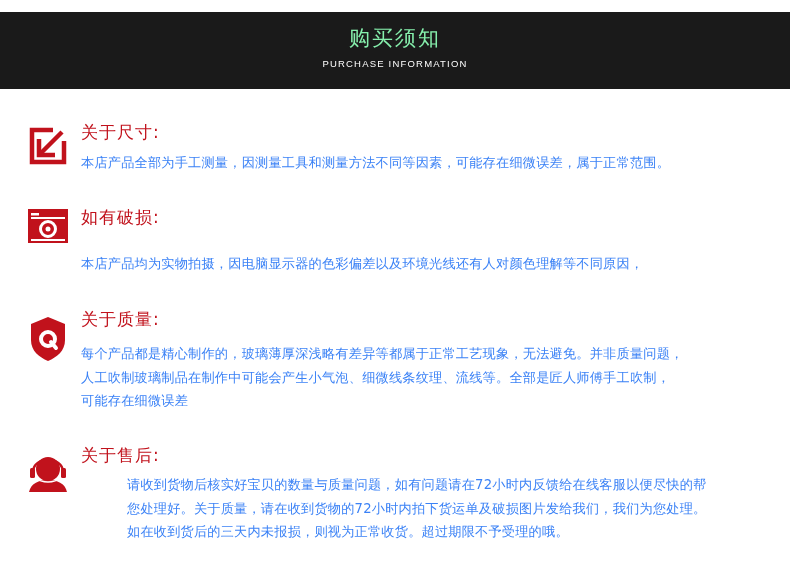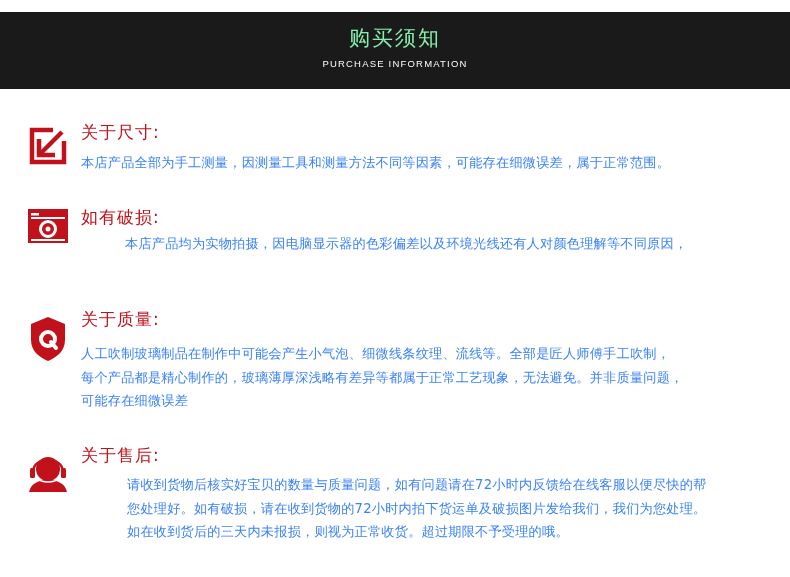--- a/index.html
+++ b/index.html
@@ -48,51 +48,51 @@
     <svg viewBox="0 0 42 36">
       <rect x="1" y="1" width="40" height="34" fill="#c1121c"></rect>
       <rect x="4" y="5" width="8" height="2.5" fill="#ffffff"></rect>
       <rect x="4" y="9" width="34" height="2" fill="#ffffff"></rect>
       <circle cx="21" cy="21" r="7.5" fill="none" stroke="#ffffff" stroke-width="3"></circle>
       <circle cx="21" cy="21" r="2.5" fill="#ffffff"></circle>
       <rect x="4" y="31" width="34" height="2" fill="#ffffff"></rect>
     </svg>
   </div>
   <div class="sec-title" style="top:206px;">如有破损:</div>
-  <div class="sec-body" style="top:232px;margin-left:44px;">
+  <div class="sec-body" style="top:252px;">
     <div>本店产品均为实物拍摄，因电脑显示器的色彩偏差以及环境光线还有人对颜色理解等不同原因，</div>
   </div>
 </div>
 
 <div class="section" style="top:0;">
   <div class="icon" style="top:316px; height:46px;">
     <svg viewBox="0 0 42 46">
       <path d="M21 1 L38 8 V24 C38 35 30 41 21 45 C12 41 4 35 4 24 V8 Z" fill="#c1121c"></path>
       <circle cx="21" cy="23" r="7" fill="none" stroke="#ffffff" stroke-width="4"></circle>
       <path d="M24 26 L29 32" stroke="#ffffff" stroke-width="4" stroke-linecap="round"></path>
     </svg>
   </div>
   <div class="sec-title" style="top:308px;">关于质量:</div>
   <div class="sec-body" style="top:342px;">
+    <div>每个产品都是精心制作的，玻璃薄厚深浅略有差异等都属于正常工艺现象，无法避免。并非质量问题，</div>
     <div>人工吹制玻璃制品在制作中可能会产生小气泡、细微线条纹理、流线等。全部是匠人师傅手工吹制，</div>
-    <div>每个产品都是精心制作的，玻璃薄厚深浅略有差异等都属于正常工艺现象，无法避免。并非质量问题，</div>
     <div>可能存在细微误差</div>
   </div>
 </div>
 
 <div class="section" style="top:0;">
   <div class="icon" style="top:448px; height:44px;">
     <svg viewBox="0 0 42 44">
       <path d="M6 24 C6 8 36 8 36 24" fill="none" stroke="#c1121c" stroke-width="2.5"></path>
       <rect x="3" y="20" width="5" height="10" rx="1.5" fill="#c1121c"></rect>
       <rect x="34" y="20" width="5" height="10" rx="1.5" fill="#c1121c"></rect>
       <circle cx="21" cy="21" r="12" fill="#c1121c"></circle>
       <path d="M2 44 C4 35 12 32 21 32 C30 32 38 35 40 44 Z" fill="#c1121c"></path>
       <path d="M8 30 C12 33 16 34 21 34 C26 34 30 33 34 30" fill="none" stroke="#ffffff" stroke-width="1.5"></path>
     </svg>
   </div>
   <div class="sec-title" style="top:444px;">关于售后:</div>
   <div class="sec-body" style="top:473px;margin-left:46px;">
     <div>请收到货物后核实好宝贝的数量与质量问题，如有问题请在72小时内反馈给在线客服以便尽快的帮</div>
-    <div>您处理好。如有破损，请在收到货物的72小时内拍下货运单及破损图片发给我们，我们为您处理。</div>
+    <div>您处理好。关于质量，请在收到货物的72小时内拍下货运单及破损图片发给我们，我们为您处理。</div>
     <div>如在收到货后的三天内未报损，则视为正常收货。超过期限不予受理的哦。</div>
   </div>
 </div>
 
 </body></html>

